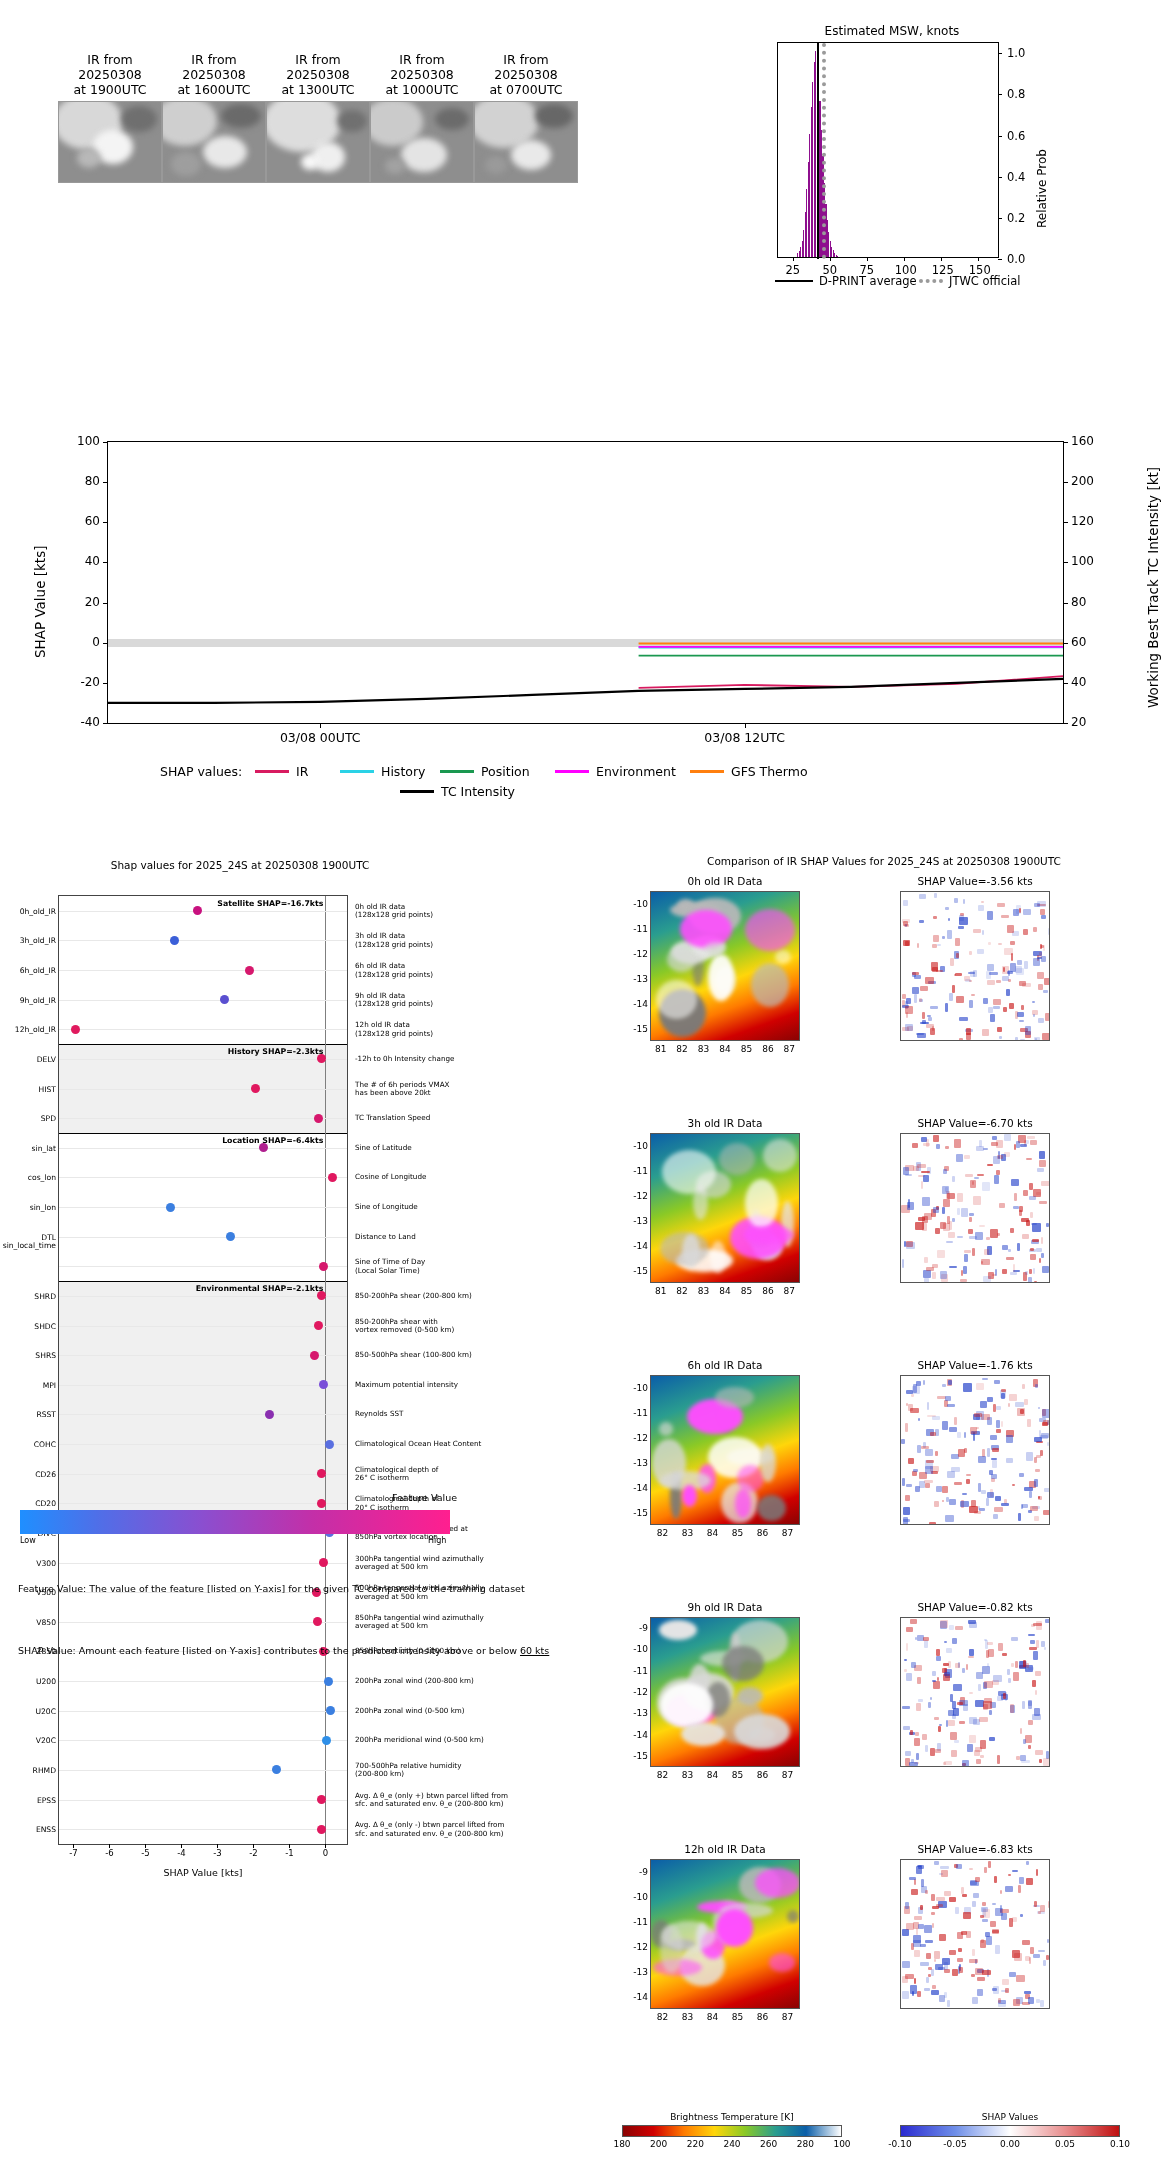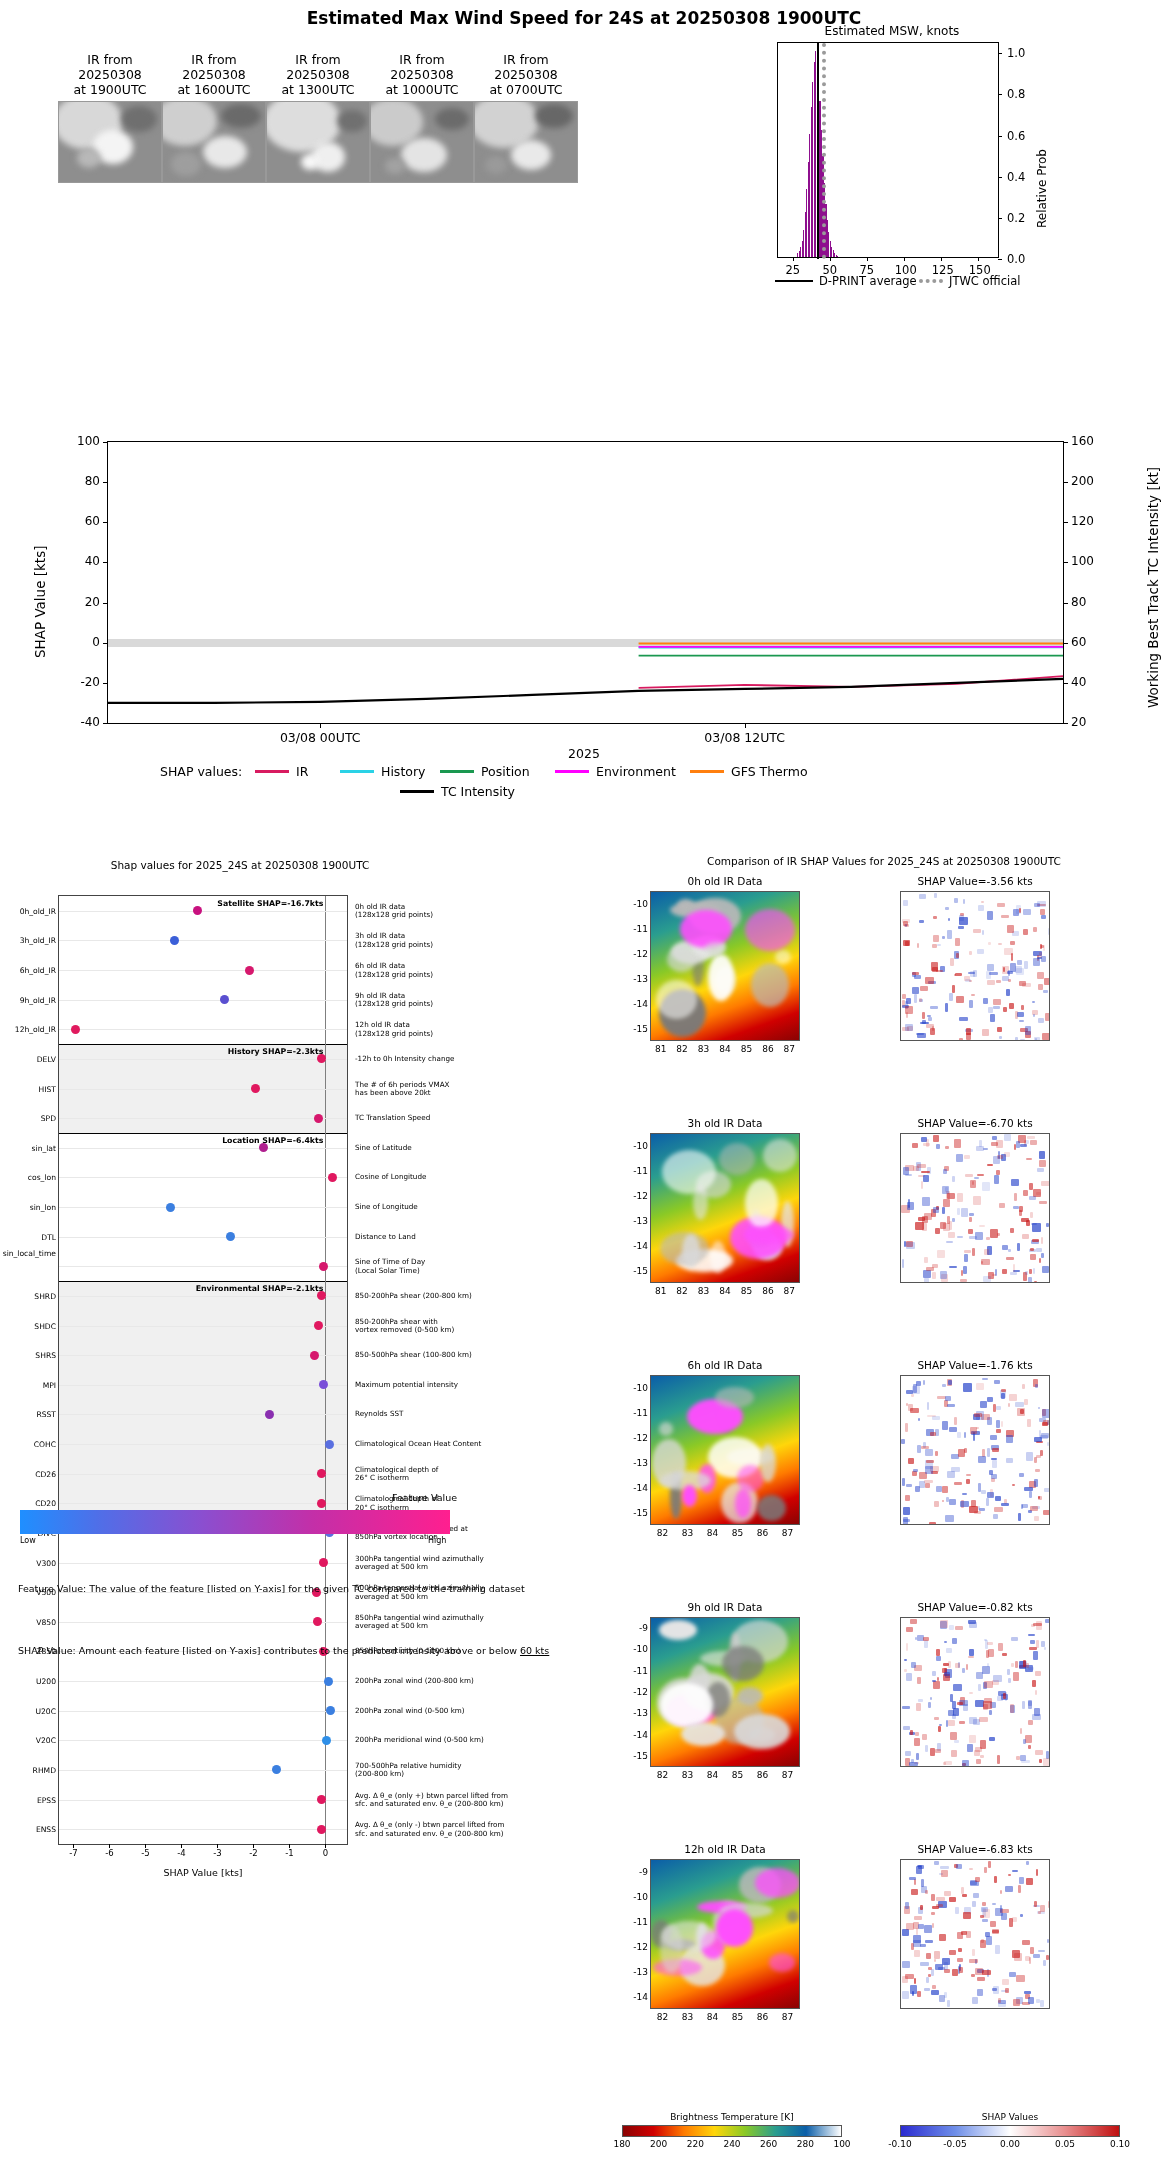--- a/index.html
+++ b/index.html
@@ -68,21 +68,20 @@
   .mini-t { position: absolute; font-size: 10.5px; text-align: center; }
   .axn { position: absolute; font-size: 9px; }
   .cb2 { position:absolute; height: 12px; border: 1px solid #555; }
   .noise { position: absolute; border-radius: 50%; }
   .footnote { position: absolute; font-size: 9.5px; }
 </style>
 </head>
 <body>
 
 <div class="abs" id="panel1">
-  <div class="ttl abs" style="top:8px;left:0;">Estimated Max Wind Speed for 24S at 20250308 1900UTC</div>
 
   <div class="ir-col" id="irc0" style="left:48px;top:52px;">
     <div class="ir-cap"><span>IR from</span><br>
       <span>20250308</span><br>
       <span>at 1900UTC</span></div>
     <div class="ir-img">
       <div class="cloud" style="width:70px;height:56px;left:-6px;top:-8px;background:#d8d8d8;"></div>
       <div class="cloud" style="width:40px;height:34px;left:34px;top:28px;background:#f4f4f4;"></div>
       <div class="cloud" style="width:24px;height:20px;left:18px;top:46px;background:#b8b8b8;"></div>
       <div class="cloud" style="width:36px;height:26px;left:62px;top:4px;background:#6f6f6f;"></div>
@@ -247,21 +246,20 @@
         <polyline points="530.6,245.9 636.7,242.9 742.8,244.9 848.9,241.9 955.0,234.2" fill="none" stroke="#d81b60" stroke-width="1.8"></polyline>
         <polyline points="530.6,205.5 636.7,205.5 742.8,205.5 848.9,205.3 955.0,205.3" fill="none" stroke="#2ad2e6" stroke-width="1.8"></polyline>
         <polyline points="530.6,213.6 636.7,213.6 742.8,213.6 848.9,213.6 955.0,213.6" fill="none" stroke="#1a9850" stroke-width="1.8"></polyline>
         <polyline points="530.6,204.9 636.7,204.9 742.8,204.9 848.9,204.9 955.0,204.9" fill="none" stroke="#ff00ff" stroke-width="1.8"></polyline>
         <polyline points="530.6,201.5 636.7,201.5 742.8,201.5 848.9,201.5 955.0,201.5" fill="none" stroke="#ff7f0e" stroke-width="1.8"></polyline>
         <polyline points="0.0,260.9 106.1,260.9 212.2,259.9 318.3,256.9 424.4,252.9 530.6,248.9 636.7,246.9 742.8,244.9 848.9,240.9 955.0,236.8" fill="none" stroke="#000000" stroke-width="2.2"></polyline>
       </svg>
     </div>
   <div class="ylab" style="left:22px;top:260px;">SHAP Value [kts]</div>
   <div class="ylab" style="left:1135px;top:310px;">Working Best Track TC Intensity [kt]</div>
-  <div class="abs" style="left:0;top:348px;width:1148px;text-align:center;font-size:12.5px;">2025</div>
 
   <div class="abs" style="left:150px;top:366px;font-size:12.5px;">SHAP values:</div>
   <div id="p2legend">
       <div class="legend-row" style="left:245px;top:366px;">
         <span style="display:inline-block;width:34px;height:2.5px;background:#d81b60;margin-right:7px;"></span>
         <span style="font-size:12.5px;">IR</span>
       </div>
       <div class="legend-row" style="left:330px;top:366px;">
         <span style="display:inline-block;width:34px;height:2.5px;background:#2ad2e6;margin-right:7px;"></span>
         <span style="font-size:12.5px;">History</span>
@@ -343,21 +341,21 @@
       <div class="rowline" style="top:311.1px;"></div>
       <div class="dot" style="left:107.1px;top:306.6px;background:#3b7fe0;"></div>
       <div class="ylbl" style="left:-59px;top:307.1px;">sin_lon</div>
       <div class="desc" style="left:296px;top:307.1px;width:176px;">Sine of Longitude</div>
       <div class="rowline" style="top:340.7px;"></div>
       <div class="dot" style="left:166.5px;top:336.2px;background:#3b7fe0;"></div>
       <div class="ylbl" style="left:-59px;top:336.7px;">DTL</div>
       <div class="desc" style="left:296px;top:336.7px;width:176px;">Distance to Land</div>
       <div class="rowline" style="top:370.3px;"></div>
       <div class="dot" style="left:260.1px;top:365.8px;background:#d6186d;"></div>
-      <div class="ylbl" style="left:-59px;top:353px;">sin_local_time</div>
+      <div class="ylbl" style="left:-59px;top:345px;">sin_local_time</div>
       <div class="desc" style="left:296px;top:362.3px;width:176px;">Sine of Time of Day<br>(Local Solar Time)</div>
       <div class="rowline" style="top:399.9px;"></div>
       <div class="dot" style="left:257.6px;top:395.4px;background:#e0185f;"></div>
       <div class="ylbl" style="left:-59px;top:395.9px;">SHRD</div>
       <div class="desc" style="left:296px;top:395.9px;width:176px;">850-200hPa shear (200-800 km)</div>
       <div class="rowline" style="top:429.6px;"></div>
       <div class="dot" style="left:254.7px;top:425.1px;background:#e0185f;"></div>
       <div class="ylbl" style="left:-59px;top:425.6px;">SHDC</div>
       <div class="desc" style="left:296px;top:421.6px;width:176px;">850-200hPa shear with<br>vortex removed (0-500 km)</div>
       <div class="rowline" style="top:459.2px;"></div>

